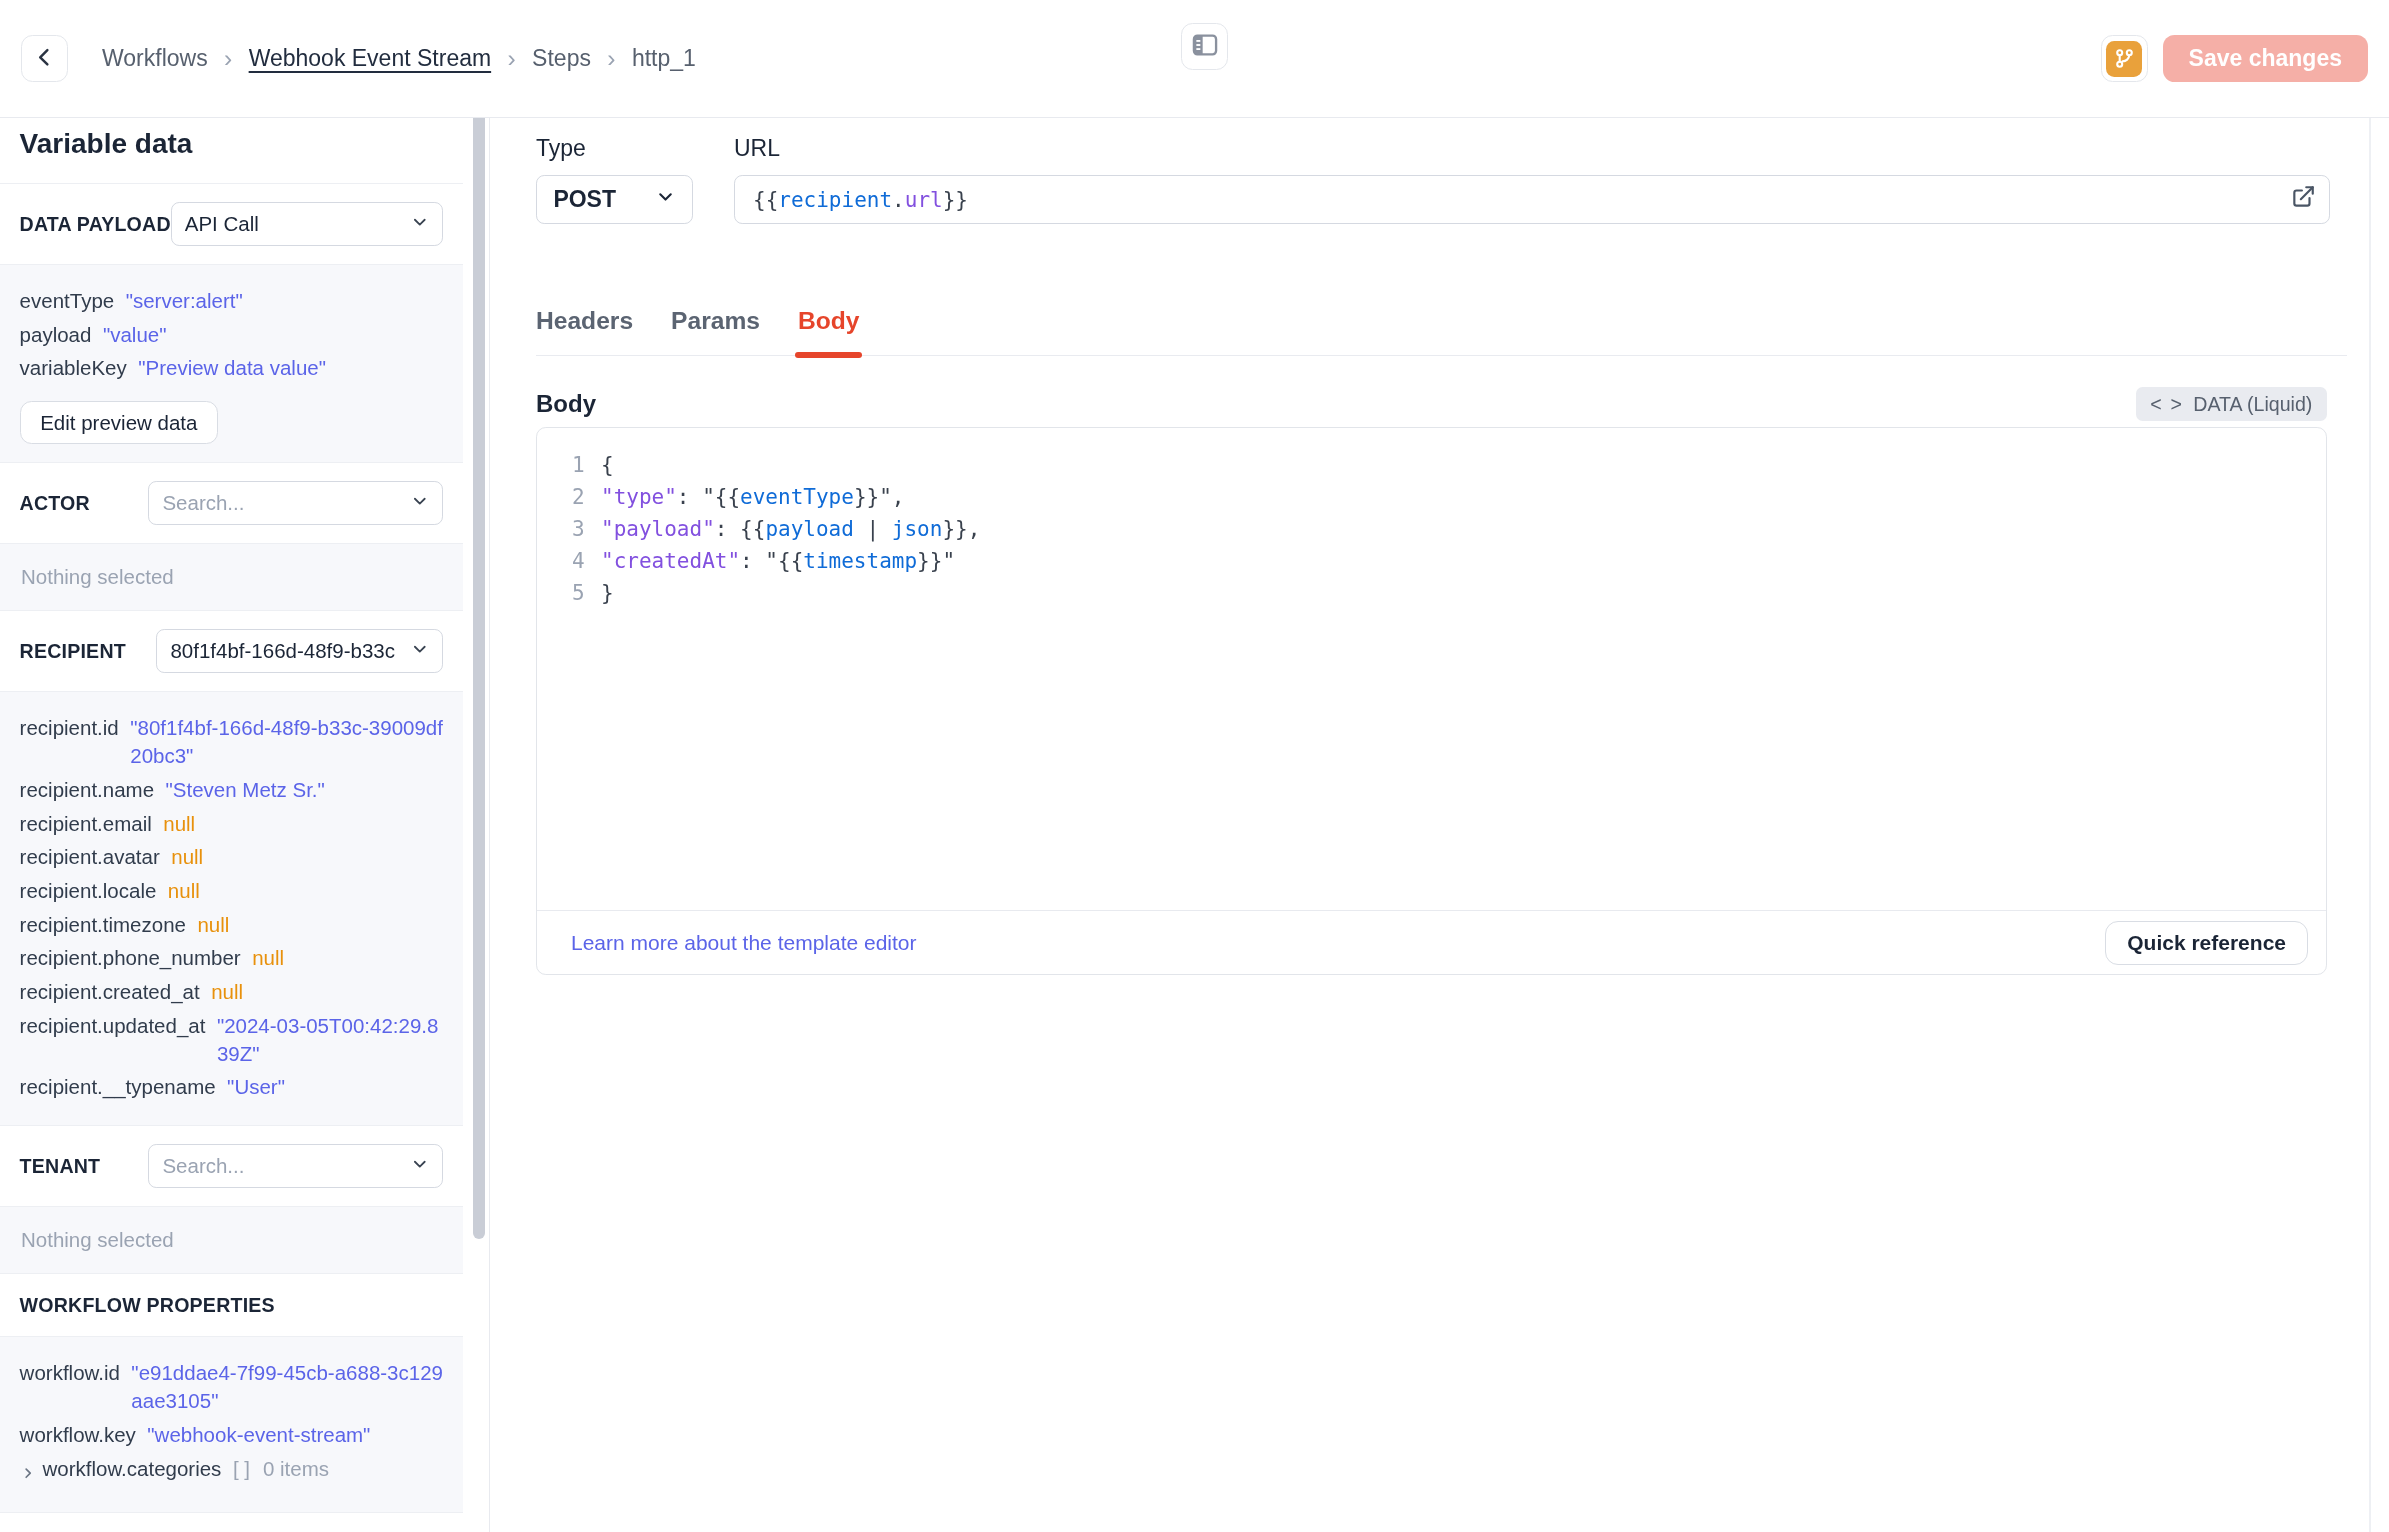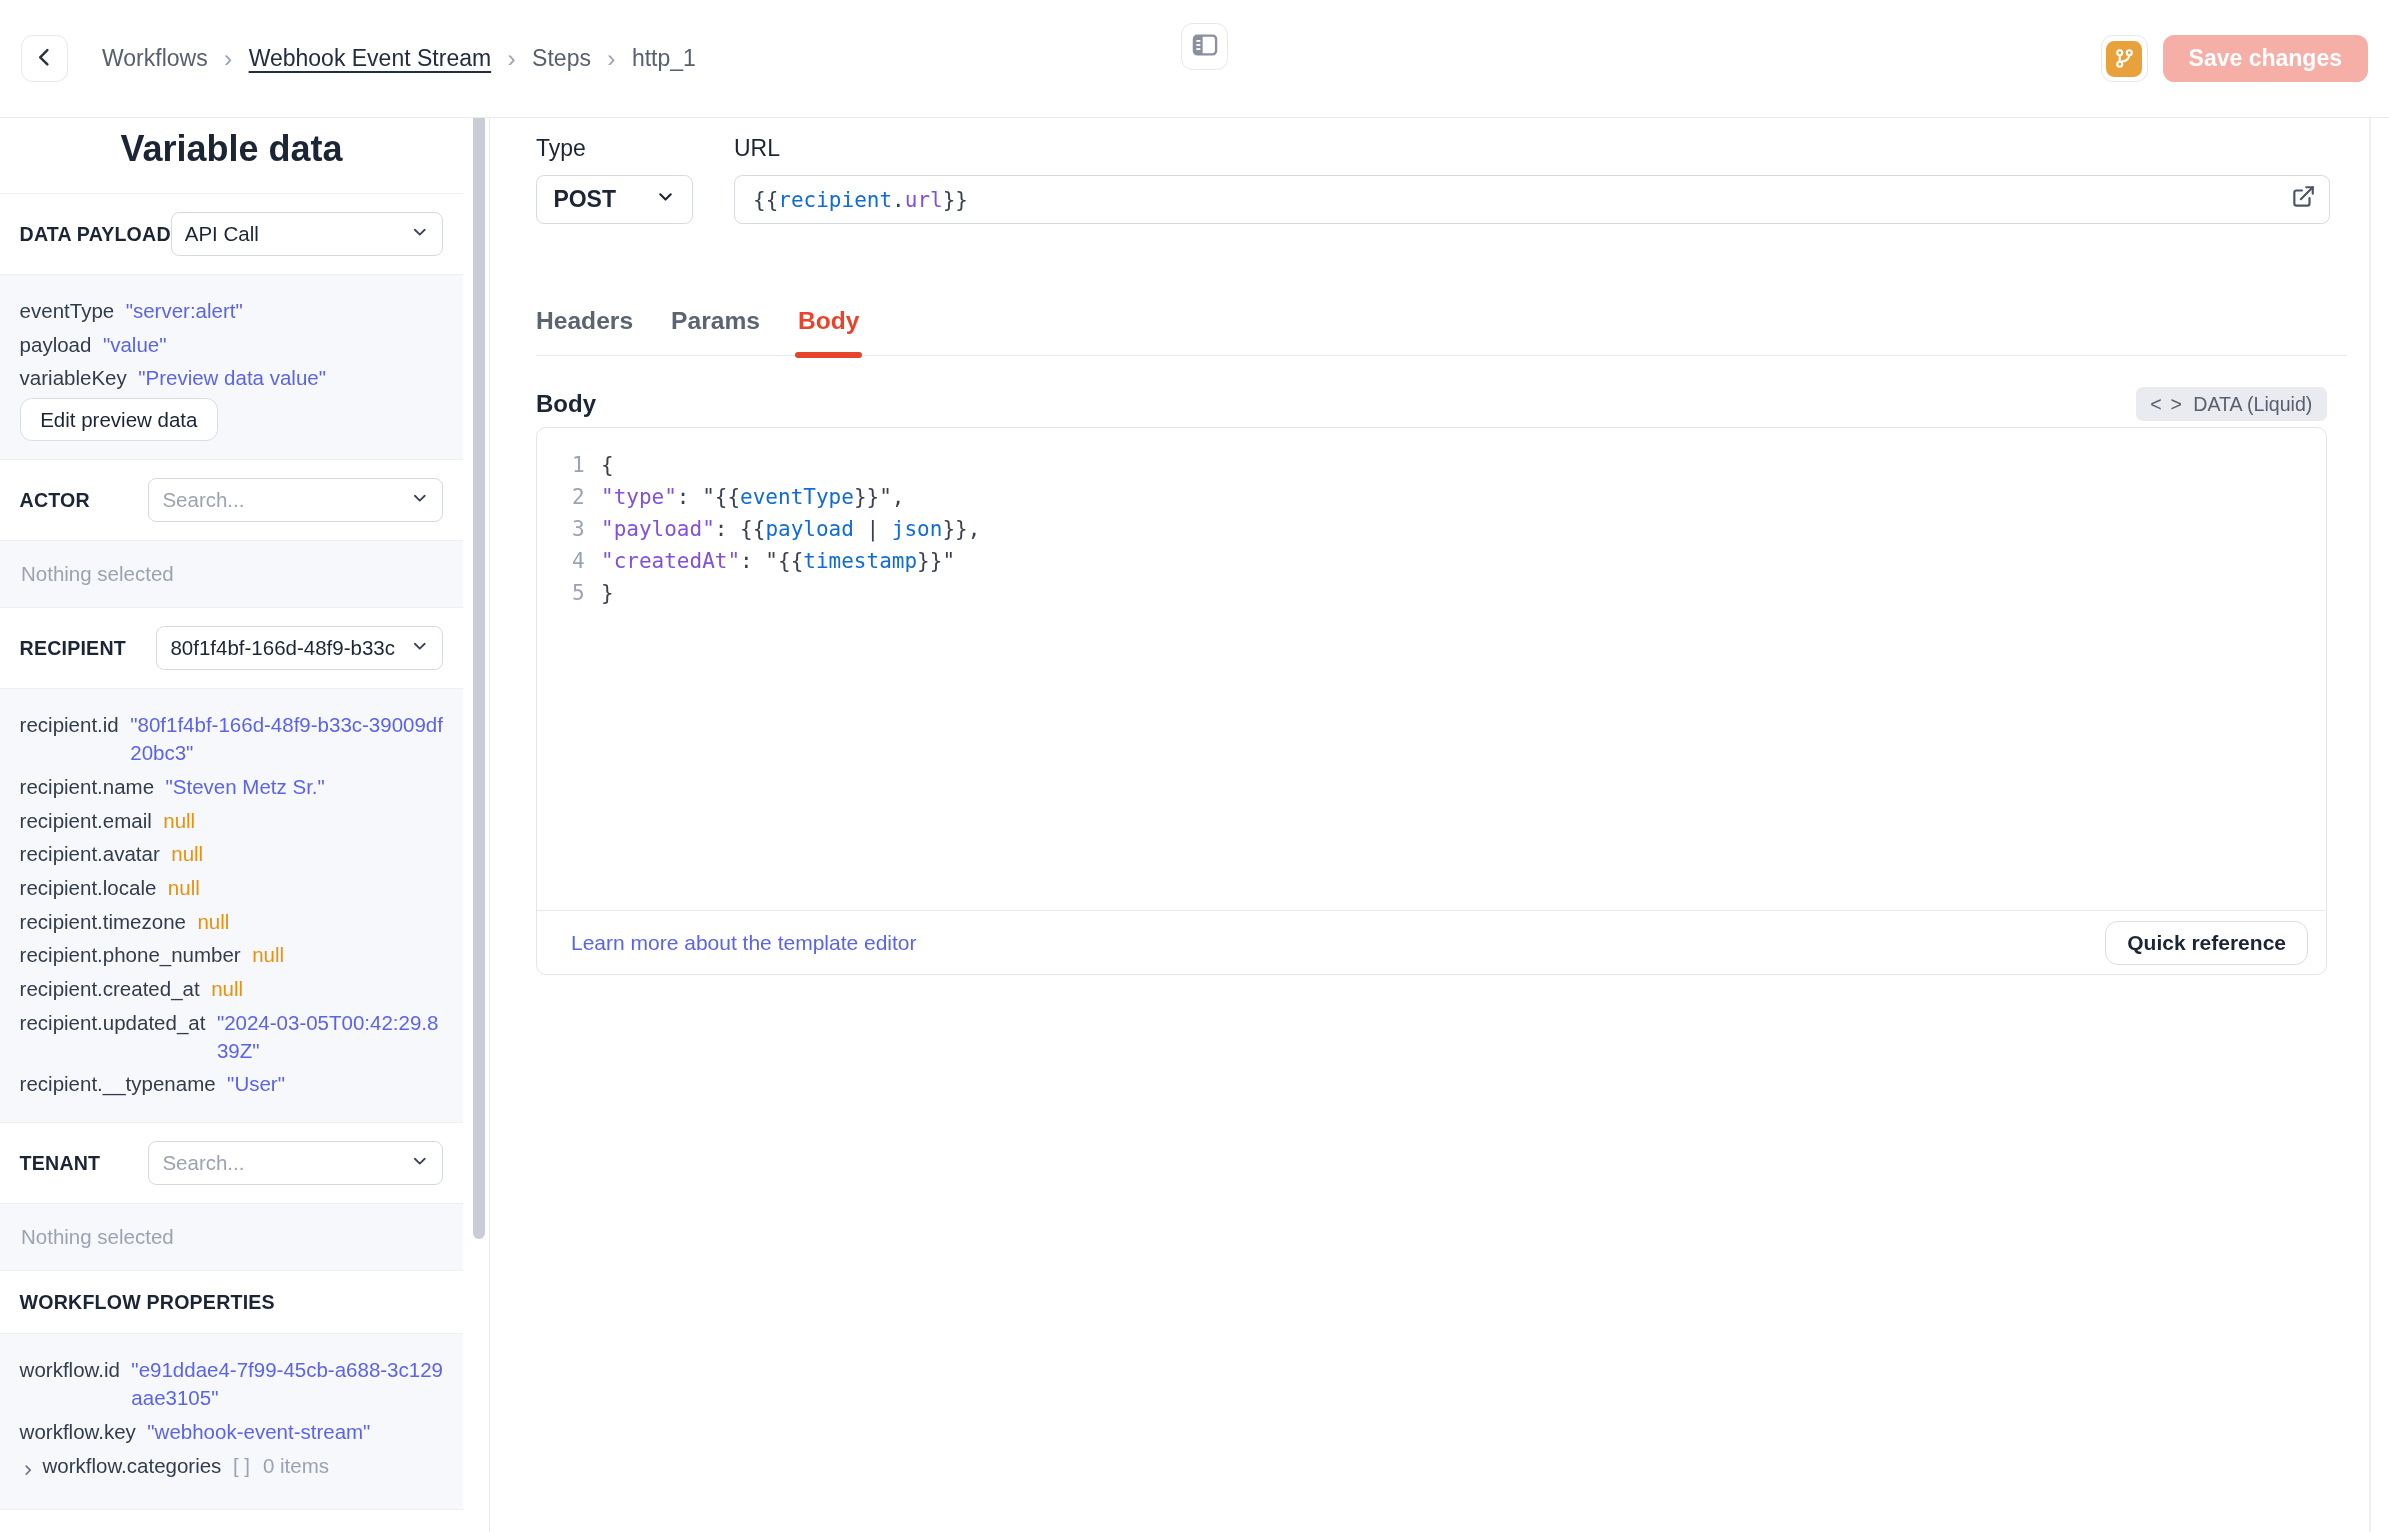--- a/index.html
+++ b/index.html
@@ -25,40 +25,40 @@
     display:flex; align-items:center; justify-content:center; }
   .btn { height:47px; border-radius:11.5px; font-size:23px; display:inline-flex; align-items:center;
     justify-content:center; cursor:pointer; font-family:inherit; }
   .btn-outline { background:#fff; border:1.6px solid #d9dde4; color:#1b2536; padding:0 24.6px; font-weight:500; }
   .btn-save { background:#f5afa7; border:none; color:#fff; padding:0 26px; font-weight:600; }
 
   
   .sidebar { position:absolute; top:94px; left:0; width:490px; bottom:0; background:#fff;
     border-right:1.6px solid #e8eaef; overflow:hidden; }
   .sidebar-inner { width:463px; }
-  .side-title { padding:34px 19.6px 23px; font-size:36px; font-weight:600; color:#1b2536;text-align:center; }
+  .side-title { padding:34px 19.6px 23px; font-size:28px; font-weight:600; color:#1b2536; }
   .side-row { display:flex; align-items:center; justify-content:space-between;
     padding:18px 19.6px; border-top:1.6px solid #edeff3; }
   .side-label { font-size:19.6px; font-weight:600; letter-spacing:0.2px; color:#1b2536; white-space:nowrap; }
   .select { height:44px; border:1.6px solid #d5d9e1; border-radius:8.2px; background:#fff;
     display:flex; align-items:center; justify-content:space-between; padding:0 13px;
     font-size:20.5px; color:#1b2536; cursor:pointer; overflow:hidden; }
   .select .sel-text { white-space:nowrap; overflow:hidden; }
   .select .ph { color:#9aa3b2; }
   .w-dp { width:275px; } .w-search { width:295px; } .w-rec { width:287px; }
   .side-block { background:#f7f8fb; border-top:1.6px solid #edeff3; padding:16.4px 19.6px 18px; }
   .empty-block { background:#f7f8fb; border-top:1.6px solid #edeff3; padding:21px 21px;
     color:#9aa3b2; font-size:20.5px; }
   .kv { display:flex; align-items:flex-start; font-size:20.5px; line-height:28px; margin:5.7px 0; }
   .kv .k { color:#313c4c; white-space:nowrap; margin-right:11.5px; }
   .kv .val { word-break:break-all; }
   .val-string { color:#5b64e8; } .val-null { color:#e8910c; } .val-bracket { color:#9aa3b2; }
   .kv .suffix { color:#9aa3b2; margin-left:13px; white-space:nowrap; }
   .kv .row-chev { flex:none; margin:5.7px 6.5px 0 0; }
-  .edit-btn { height:43px; padding:0 19.6px; background:#fff; border:1.6px solid #d9dde4;
+  .edit-btn { margin-top:13px; height:43px; padding:0 19.6px; background:#fff; border:1.6px solid #d9dde4;
     border-radius:11.5px; font-size:20.5px; font-weight:500; color:#1b2536; cursor:pointer; font-family:inherit; }
   .side-heading-row { padding:19.6px; border-top:1.6px solid #edeff3; display:flex; align-items:flex-end; gap:11.5px; }
   .side-scrollbar { position:absolute; right:4.1px; top:9.8px; width:11.5px; height:1135px;
     background:#c9cdd6; border-radius:6.5px; }
 
   
   .main { position:absolute; left:491px; top:94px; right:0; bottom:0; background:#fff; }
   .main-edge-line { position:absolute; top:0; bottom:0; left:1878px; width:1.6px; background:#eef0f4; }
   .form-row { position:absolute; left:45px; top:41px; display:flex; gap:41px; }
   .field-label { font-size:23px; font-weight:500; color:#1b2536; margin-bottom:13px; }

